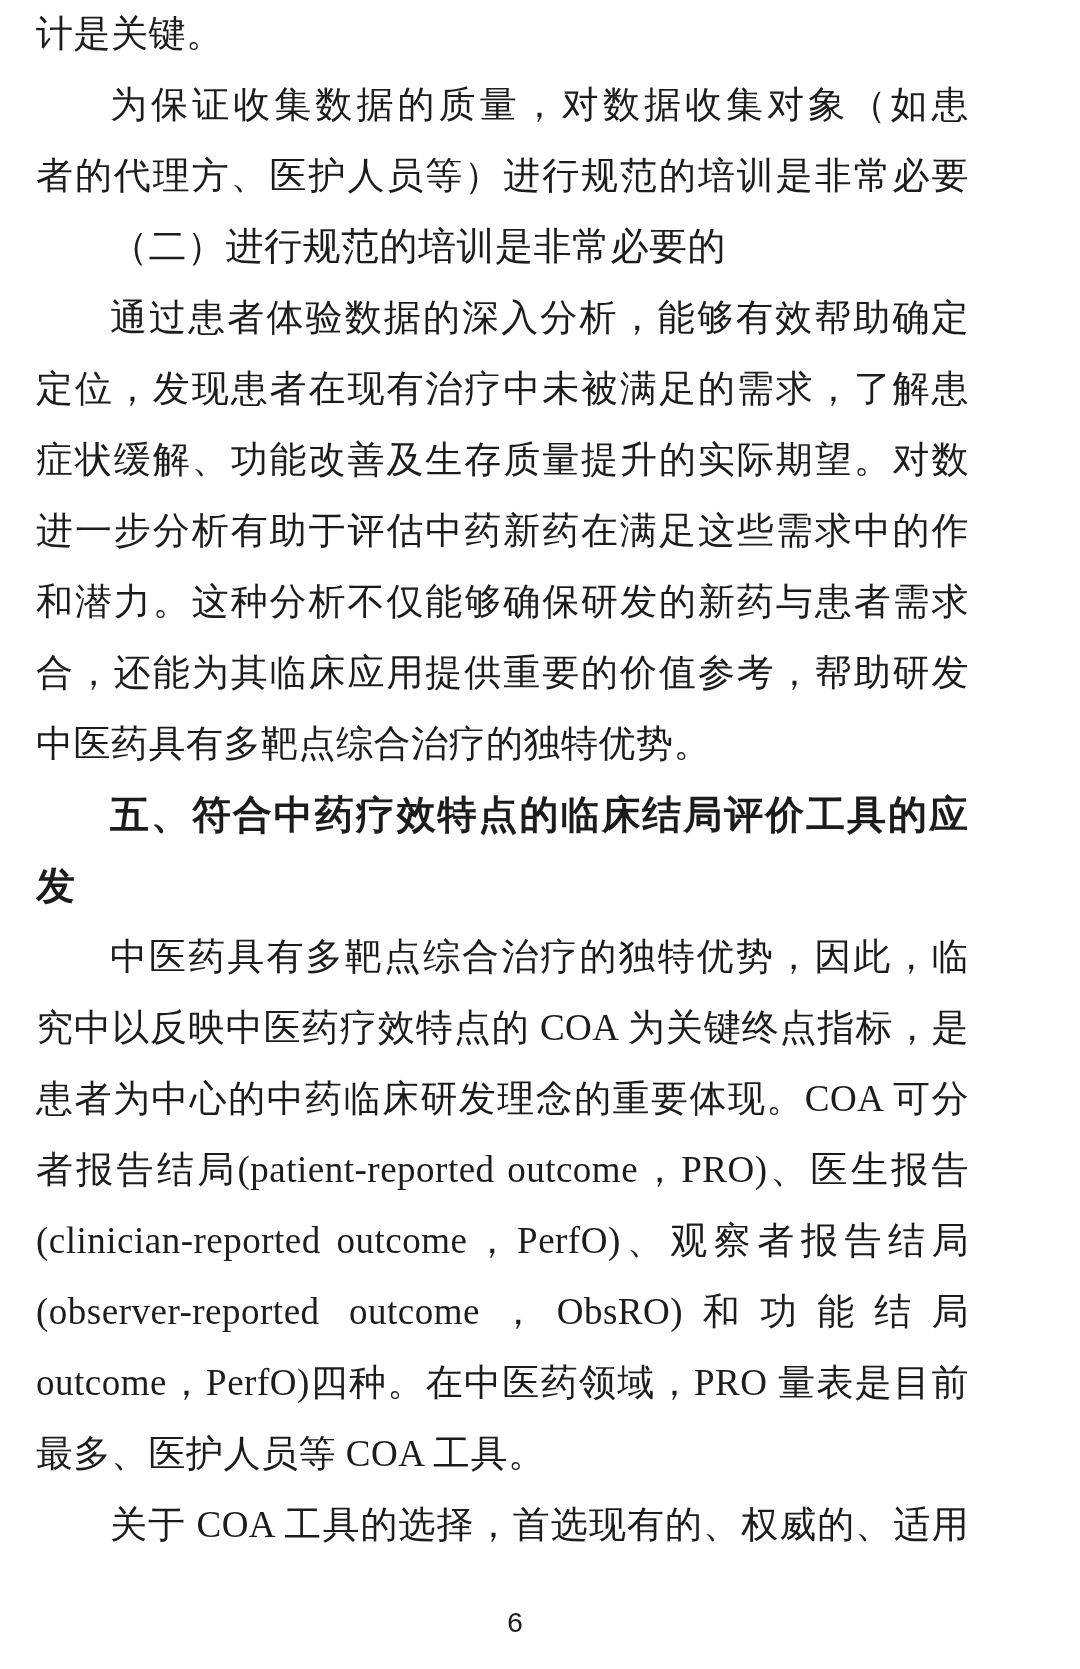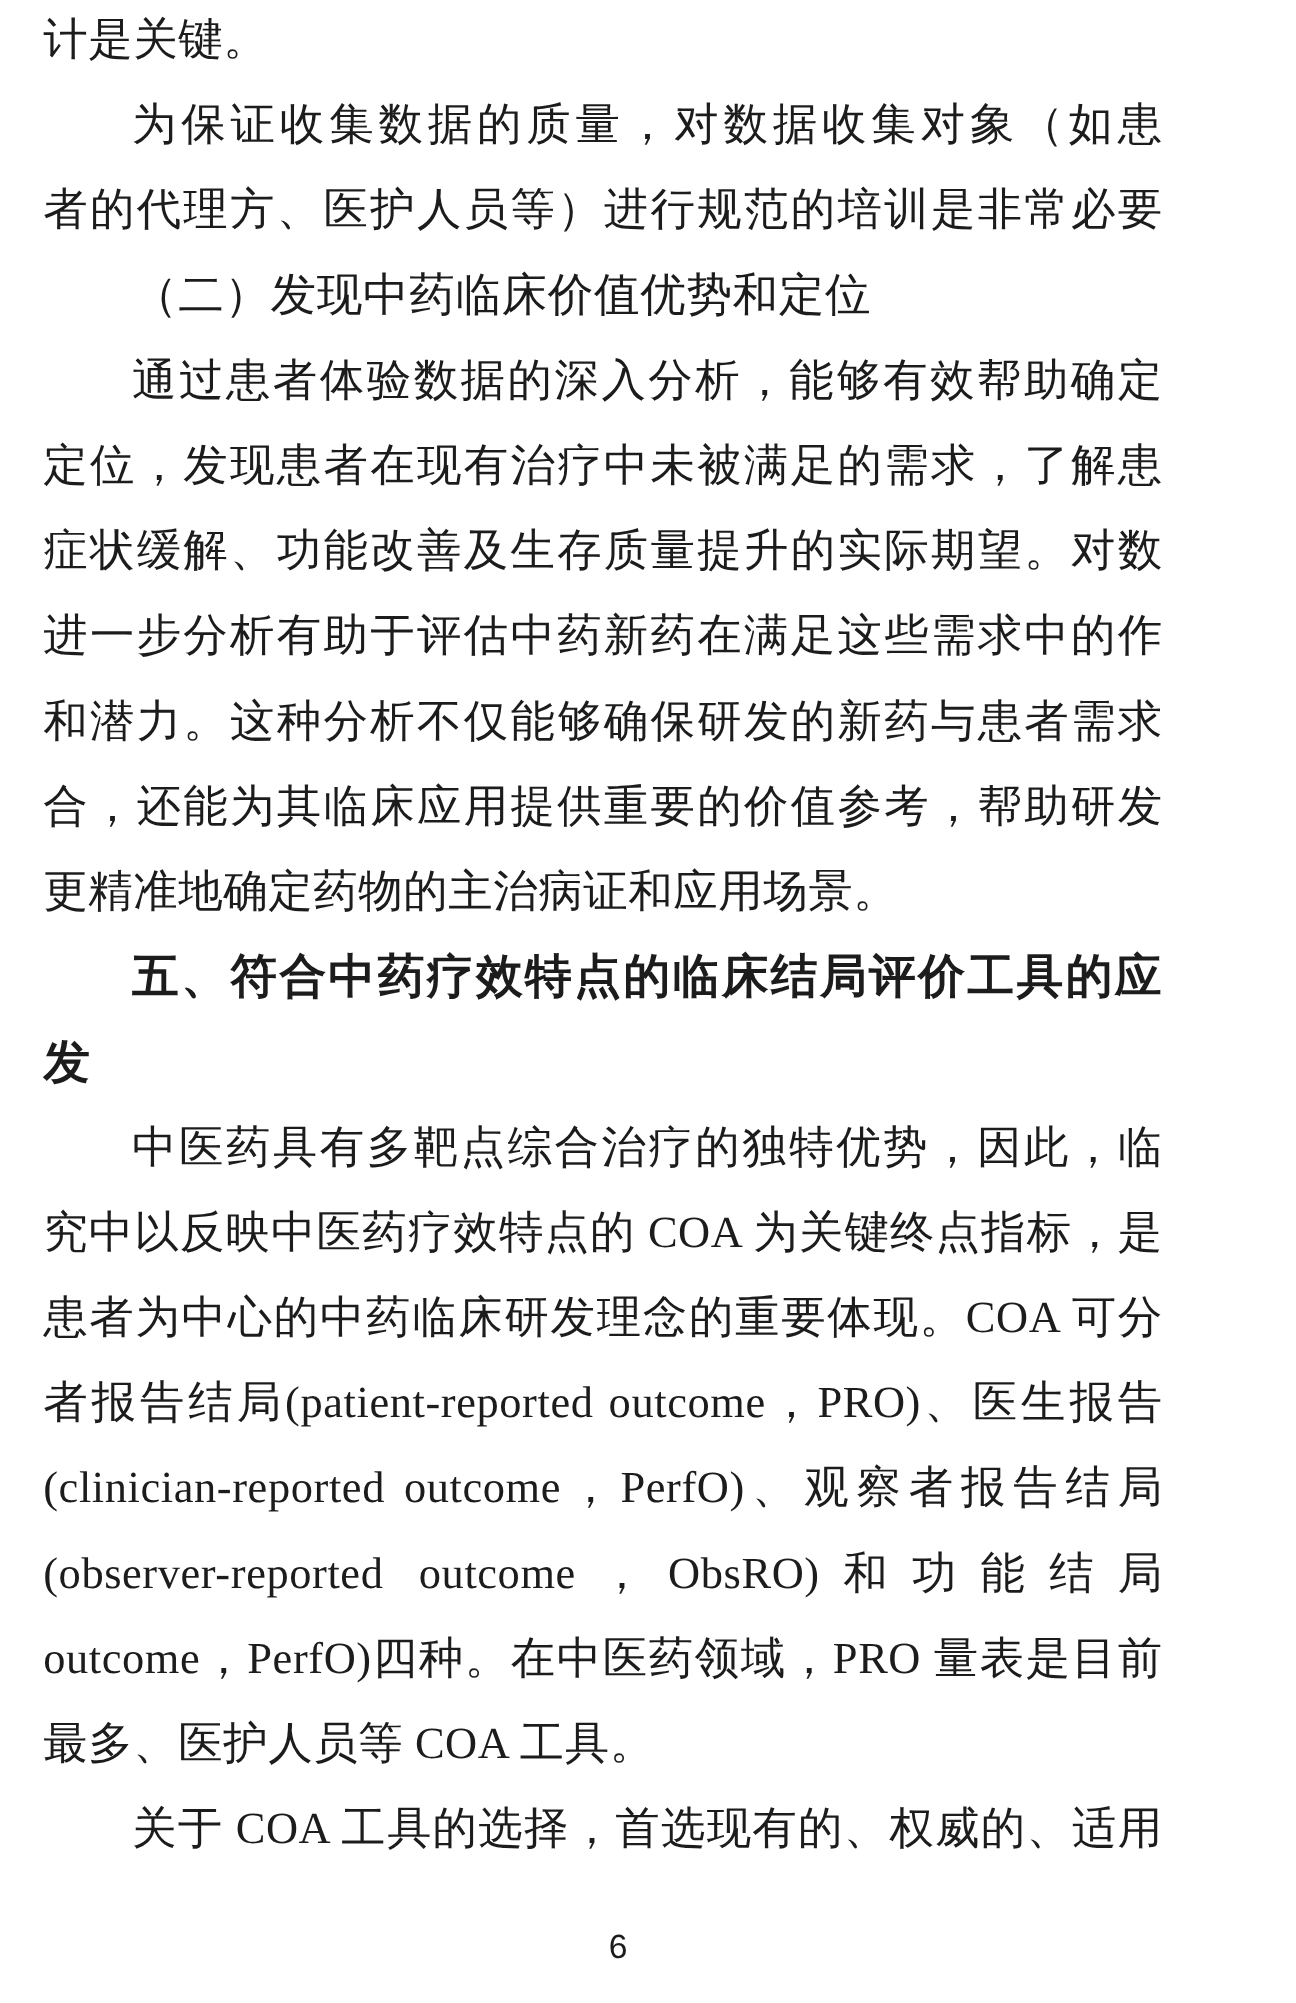--- a/index.html
+++ b/index.html
@@ -55,28 +55,28 @@
   }
 </style>
 </head>
 <body>
 
 <div class="page">
   <div class="doc">
     <div class="ln">计是关键。</div>
     <div class="ln indent stretch">为保证收集数据的质量，对数据收集对象（如患者、患</div>
     <div class="ln stretch">者的代理方、医护人员等）进行规范的培训是非常必要的。</div>
-    <div class="ln indent kai">（二）发现中药临床价值优势和定位</div>
+    <div class="ln indent kai">（二）进行规范的培训是非常必要的</div>
     <div class="ln indent stretch">通过患者体验数据的深入分析，能够有效帮助确定临床</div>
     <div class="ln stretch">定位，发现患者在现有治疗中未被满足的需求，了解患者对</div>
     <div class="ln stretch">症状缓解、功能改善及生存质量提升的实际期望。对数据的</div>
     <div class="ln stretch">进一步分析有助于评估中药新药在满足这些需求中的作用</div>
     <div class="ln stretch">和潜力。这种分析不仅能够确保研发的新药与患者需求相契</div>
     <div class="ln stretch">合，还能为其临床应用提供重要的价值参考，帮助研发团队</div>
-    <div class="ln">更精准地确定药物的主治病证和应用场景。</div>
+    <div class="ln">中医药具有多靶点综合治疗的独特优势。</div>
     <div class="ln indent stretch heading">五、符合中药疗效特点的临床结局评价工具的应用与开</div>
     <div class="ln heading">发</div>
     <div class="ln indent stretch">中医药具有多靶点综合治疗的独特优势，因此，临床研</div>
     <div class="ln stretch">究中以反映中医药疗效特点的 COA 为关键终点指标，是以</div>
     <div class="ln stretch">患者为中心的中药临床研发理念的重要体现。COA 可分为患</div>
     <div class="ln stretch">者报告结局(patient-reported outcome，PRO)、医生报告结局</div>
     <div class="ln stretch">(clinician-reported outcome，PerfO)、观察者报告结局</div>
     <div class="ln stretch">(observer-reported outcome，ObsRO)和功能结局(performance</div>
     <div class="ln stretch">outcome，PerfO)四种。在中医药领域，PRO 量表是目前研究</div>
     <div class="ln">最多、医护人员等 COA 工具。</div>

